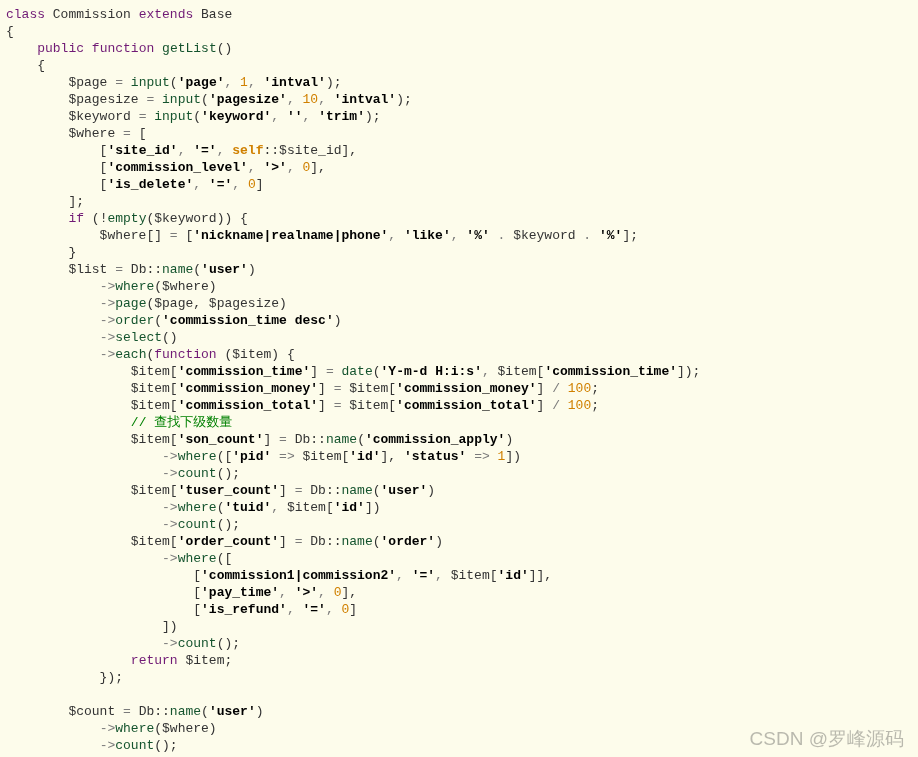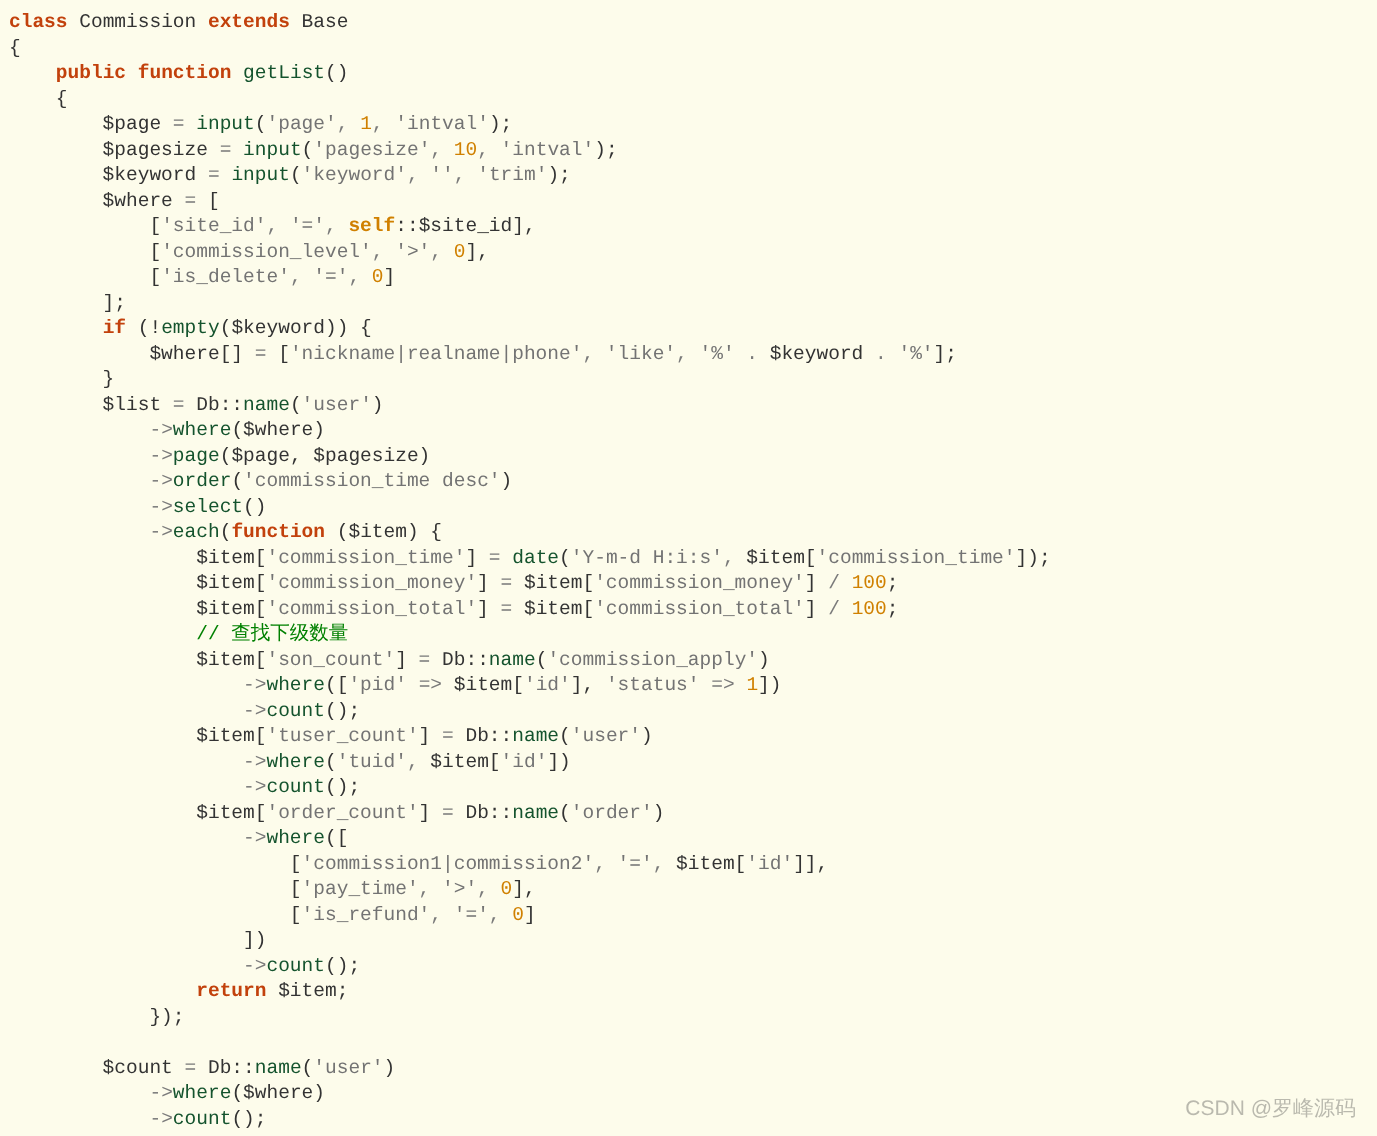--- a/index.html
+++ b/index.html
@@ -9,34 +9,34 @@
   font-size: 13px;
   line-height: 17px;
   color: #333;
   padding: 6px 0 6px 6px;
   width: 918px;
   height: 757px;
   position: relative;
   overflow: hidden;
 }
 pre { white-space: pre; font-family: inherit; }
-.kw { color: #c2410c; font-weight: 700; text-align: right; }
+.kw { color: #701a75; font-weight: 400; text-align: right; }
 .fn { color: #14532d; }
 .gy { color: #7a7a7a; }
-.str { color: #737373; }
+.str { color: #000000; font-weight: bold; }
 .num { color: #d08000; }
 .or { color: #d08000; font-weight: 600; text-align: right; }
 .cmt { color: #008000; font-weight: 400; }
 .p { color: #333; }
 .watermark {
   position: absolute;
   bottom: 10px;
   right: 14px;
   font-family: sans-serif;
-  font-size: 14px;
+  font-size: 19px;
   color: rgba(60,60,60,0.35);
 }
 </style>
 </head>
 <body>
 
 <pre id="code-block"><div><span class="kw">class</span><span class="p"> Commission </span><span class="kw">extends</span><span class="p"> Base</span></div><div><span class="p">{</span></div><div><span class="p">    </span><span class="kw">public</span><span class="p"> </span><span class="kw">function</span><span class="p"> </span><span class="fn">getList</span><span class="p">()</span></div><div><span class="p">    {</span></div><div><span class="p">        $page </span><span class="gy">=</span><span class="p"> </span><span class="fn">input</span><span class="p">(</span><span class="str">'page'</span><span class="gy">, </span><span class="num">1</span><span class="gy">, </span><span class="str">'intval'</span><span class="p">);</span></div><div><span class="p">        $pagesize </span><span class="gy">=</span><span class="p"> </span><span class="fn">input</span><span class="p">(</span><span class="str">'pagesize'</span><span class="gy">, </span><span class="num">10</span><span class="gy">, </span><span class="str">'intval'</span><span class="p">);</span></div><div><span class="p">        $keyword </span><span class="gy">=</span><span class="p"> </span><span class="fn">input</span><span class="p">(</span><span class="str">'keyword'</span><span class="gy">, </span><span class="str">''</span><span class="gy">, </span><span class="str">'trim'</span><span class="p">);</span></div><div><span class="p">        $where </span><span class="gy">=</span><span class="p"> [</span></div><div><span class="p">            [</span><span class="str">'site_id'</span><span class="gy">, </span><span class="str">'='</span><span class="gy">, </span><span class="or">self</span><span class="p">::$site_id],</span></div><div><span class="p">            [</span><span class="str">'commission_level'</span><span class="gy">, </span><span class="str">'&gt;'</span><span class="gy">, </span><span class="num">0</span><span class="p">],</span></div><div><span class="p">            [</span><span class="str">'is_delete'</span><span class="gy">, </span><span class="str">'='</span><span class="gy">, </span><span class="num">0</span><span class="p">]</span></div><div><span class="p">        ];</span></div><div><span class="p">        </span><span class="kw">if</span><span class="p"> (!</span><span class="fn">empty</span><span class="p">($keyword)) {</span></div><div><span class="p">            $where[] </span><span class="gy">=</span><span class="p"> [</span><span class="str">'nickname|realname|phone'</span><span class="gy">, </span><span class="str">'like'</span><span class="gy">, </span><span class="str">'%'</span><span class="gy"> . </span><span class="p">$keyword</span><span class="gy"> . </span><span class="str">'%'</span><span class="p">];</span></div><div><span class="p">        }</span></div><div><span class="p">        $list </span><span class="gy">=</span><span class="p"> Db::</span><span class="fn">name</span><span class="p">(</span><span class="str">'user'</span><span class="p">)</span></div><div><span class="p">            </span><span class="gy">-&gt;</span><span class="fn">where</span><span class="p">($where)</span></div><div><span class="p">            </span><span class="gy">-&gt;</span><span class="fn">page</span><span class="p">($page, $pagesize)</span></div><div><span class="p">            </span><span class="gy">-&gt;</span><span class="fn">order</span><span class="p">(</span><span class="str">'commission_time desc'</span><span class="p">)</span></div><div><span class="p">            </span><span class="gy">-&gt;</span><span class="fn">select</span><span class="p">()</span></div><div><span class="p">            </span><span class="gy">-&gt;</span><span class="fn">each</span><span class="p">(</span><span class="kw">function</span><span class="p"> ($item) {</span></div><div><span class="p">                $item[</span><span class="str">'commission_time'</span><span class="p">] </span><span class="gy">=</span><span class="p"> </span><span class="fn">date</span><span class="p">(</span><span class="str">'Y-m-d H:i:s'</span><span class="gy">, </span><span class="p">$item[</span><span class="str">'commission_time'</span><span class="p">]);</span></div><div><span class="p">                $item[</span><span class="str">'commission_money'</span><span class="p">] </span><span class="gy">=</span><span class="p"> $item[</span><span class="str">'commission_money'</span><span class="p">] </span><span class="gy">/</span><span class="p"> </span><span class="num">100</span><span class="p">;</span></div><div><span class="p">                $item[</span><span class="str">'commission_total'</span><span class="p">] </span><span class="gy">=</span><span class="p"> $item[</span><span class="str">'commission_total'</span><span class="p">] </span><span class="gy">/</span><span class="p"> </span><span class="num">100</span><span class="p">;</span></div><div><span class="p">                </span><span class="cmt">// 查找下级数量</span></div><div><span class="p">                $item[</span><span class="str">'son_count'</span><span class="p">] </span><span class="gy">=</span><span class="p"> Db::</span><span class="fn">name</span><span class="p">(</span><span class="str">'commission_apply'</span><span class="p">)</span></div><div><span class="p">                    </span><span class="gy">-&gt;</span><span class="fn">where</span><span class="p">([</span><span class="str">'pid'</span><span class="p"> </span><span class="gy">=&gt;</span><span class="p"> $item[</span><span class="str">'id'</span><span class="p">], </span><span class="str">'status'</span><span class="p"> </span><span class="gy">=&gt;</span><span class="p"> </span><span class="num">1</span><span class="p">])</span></div><div><span class="p">                    </span><span class="gy">-&gt;</span><span class="fn">count</span><span class="p">();</span></div><div><span class="p">                $item[</span><span class="str">'tuser_count'</span><span class="p">] </span><span class="gy">=</span><span class="p"> Db::</span><span class="fn">name</span><span class="p">(</span><span class="str">'user'</span><span class="p">)</span></div><div><span class="p">                    </span><span class="gy">-&gt;</span><span class="fn">where</span><span class="p">(</span><span class="str">'tuid'</span><span class="gy">, </span><span class="p">$item[</span><span class="str">'id'</span><span class="p">])</span></div><div><span class="p">                    </span><span class="gy">-&gt;</span><span class="fn">count</span><span class="p">();</span></div><div><span class="p">                $item[</span><span class="str">'order_count'</span><span class="p">] </span><span class="gy">=</span><span class="p"> Db::</span><span class="fn">name</span><span class="p">(</span><span class="str">'order'</span><span class="p">)</span></div><div><span class="p">                    </span><span class="gy">-&gt;</span><span class="fn">where</span><span class="p">([</span></div><div><span class="p">                        [</span><span class="str">'commission1|commission2'</span><span class="gy">, </span><span class="str">'='</span><span class="gy">, </span><span class="p">$item[</span><span class="str">'id'</span><span class="p">]],</span></div><div><span class="p">                        [</span><span class="str">'pay_time'</span><span class="gy">, </span><span class="str">'&gt;'</span><span class="gy">, </span><span class="num">0</span><span class="p">],</span></div><div><span class="p">                        [</span><span class="str">'is_refund'</span><span class="gy">, </span><span class="str">'='</span><span class="gy">, </span><span class="num">0</span><span class="p">]</span></div><div><span class="p">                    ])</span></div><div><span class="p">                    </span><span class="gy">-&gt;</span><span class="fn">count</span><span class="p">();</span></div><div><span class="p">                </span><span class="kw">return</span><span class="p"> $item;</span></div><div><span class="p">            });</span></div><div>&nbsp;</div><div><span class="p">        $count </span><span class="gy">=</span><span class="p"> Db::</span><span class="fn">name</span><span class="p">(</span><span class="str">'user'</span><span class="p">)</span></div><div><span class="p">            </span><span class="gy">-&gt;</span><span class="fn">where</span><span class="p">($where)</span></div><div><span class="p">            </span><span class="gy">-&gt;</span><span class="fn">count</span><span class="p">();</span></div></pre>
 <div class="watermark">CSDN @罗峰源码</div>
 
 </body></html>

